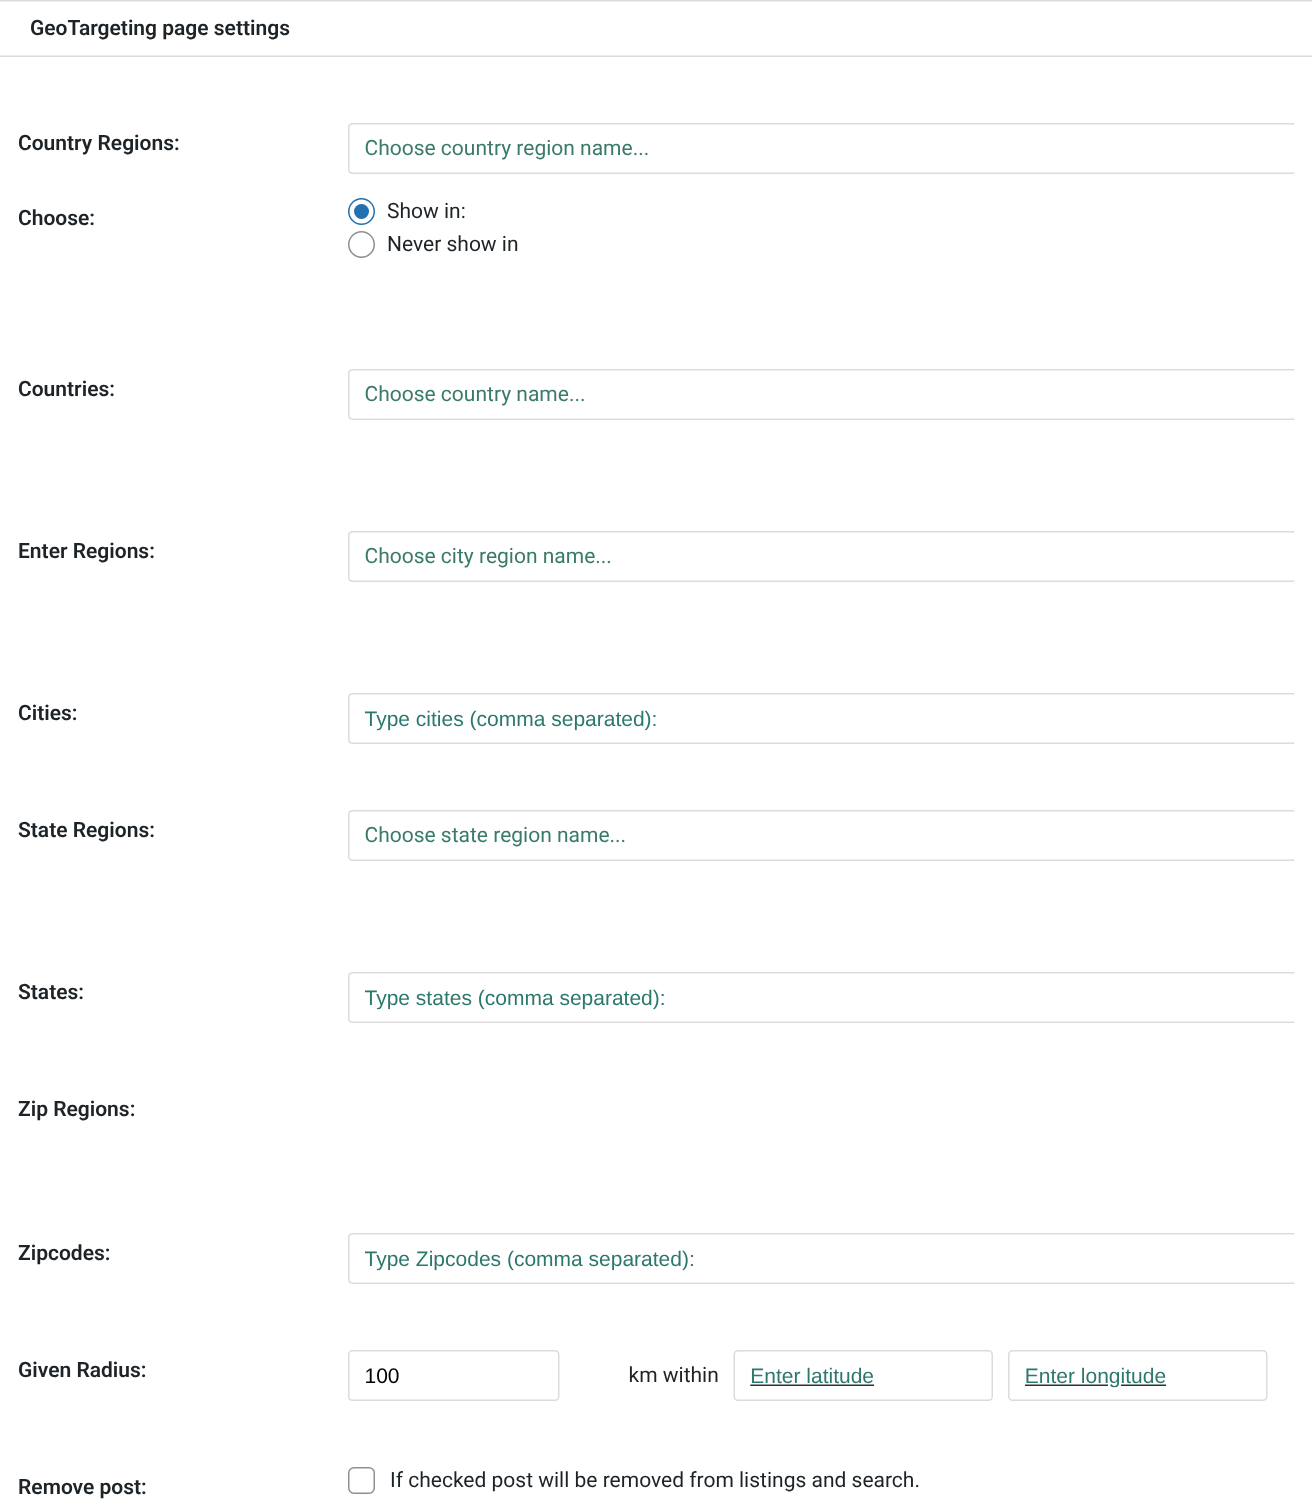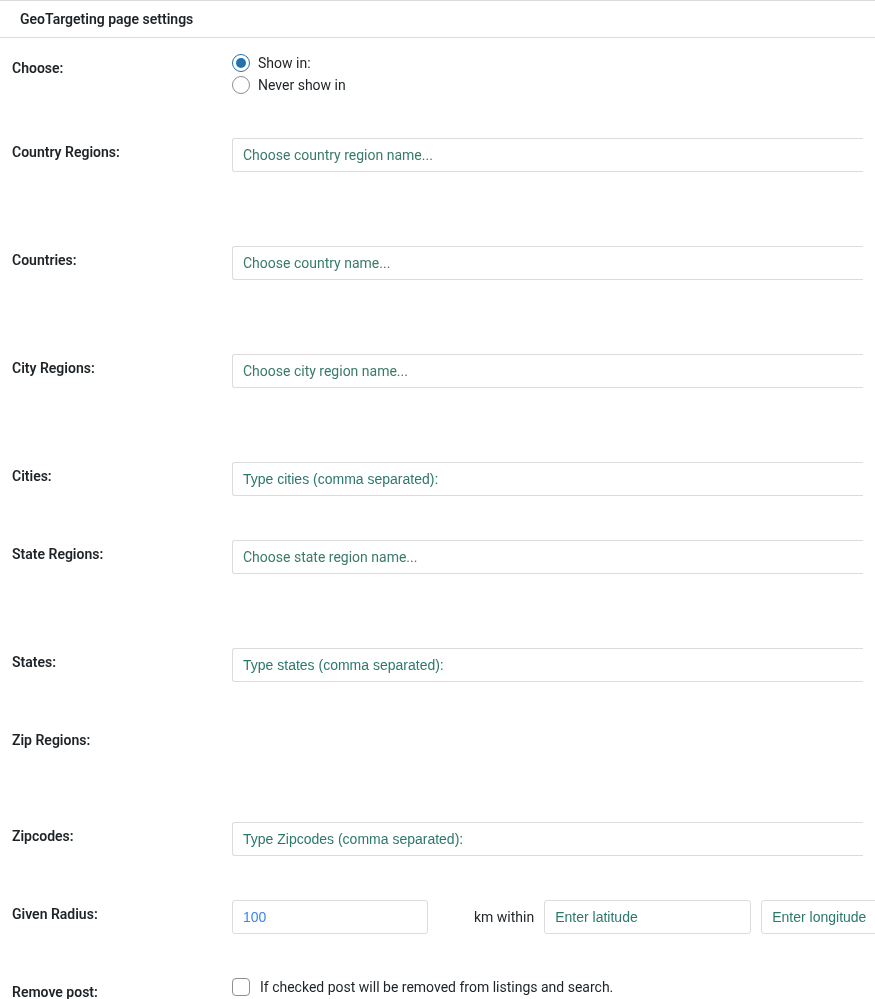--- a/index.html
+++ b/index.html
@@ -71,83 +71,83 @@
   .select-like { color: #3a7a6a; }
   .text-input { outline: none; }
   .text-input.full-border {
     border: 1px solid #dcdcde;
     border-radius: 3px;
   }
   .radius-row {
     display: flex; align-items: center; gap: 10px;
   }
   .radius-row .text-input { border: 1px solid #dcdcde; border-radius: 3px; }
-  .radius-row .num { width: 196px; color:#3b82f6; }
-  .radius-row .lat, .radius-row .lon { width: 207px; }
+  .radius-row .num { width: 141px; color:#000000; }
+  .radius-row .lat, .radius-row .lon { width: 173px; text-decoration: underline; }
   .km-label { white-space: nowrap; margin-left: 36px; }
   .checkbox-row { display: flex; align-items: center; gap: 10px; }
   .checkbox {
     width: 18px; height: 18px;
     border: 1px solid #8c8f94;
     border-radius: 4px;
     background: #fff;
     display: inline-block;
   }
   .big-gap { height: 30px; }
 </style>
 </head>
 <body>
 
 <div class="panel">
   <div class="panel-header">GeoTargeting page settings</div>
 
   <div class="body">
+
+    <div class="row extra-gap">
+      <div class="label">Country Regions:</div>
+      <div class="control">
+        <div class="select-like">
+          <span class="placeholder">Choose country region name...</span>
+        </div>
+      </div>
+    </div>
 
     <div class="row">
       <div class="label">Choose:</div>
       <div class="control">
         <div class="radio-group">
           <label class="radio-item">
             <span class="radio-outer checked">
                 <span class="radio-inner"></span>
               </span>
             <span>Show in:</span>
           </label>
           <label class="radio-item">
             <span class="radio-outer"></span>
             <span>Never show in</span>
           </label>
         </div>
       </div>
     </div>
 
-    <div class="row extra-gap">
-      <div class="label">Country Regions:</div>
-      <div class="control">
-        <div class="select-like">
-          <span class="placeholder">Choose country region name...</span>
-        </div>
-      </div>
-    </div>
-
     <div class="big-gap"></div>
 
     <div class="row extra-gap">
       <div class="label">Countries:</div>
       <div class="control">
         <div class="select-like">
           <span class="placeholder">Choose country name...</span>
         </div>
       </div>
     </div>
 
     <div class="big-gap"></div>
 
     <div class="row extra-gap">
-      <div class="label">City Regions:</div>
+      <div class="label">Enter Regions:</div>
       <div class="control">
         <div class="select-like">
           <span class="placeholder">Choose city region name...</span>
         </div>
       </div>
     </div>
 
     <div class="big-gap"></div>
 
     <div class="row extra-gap">

